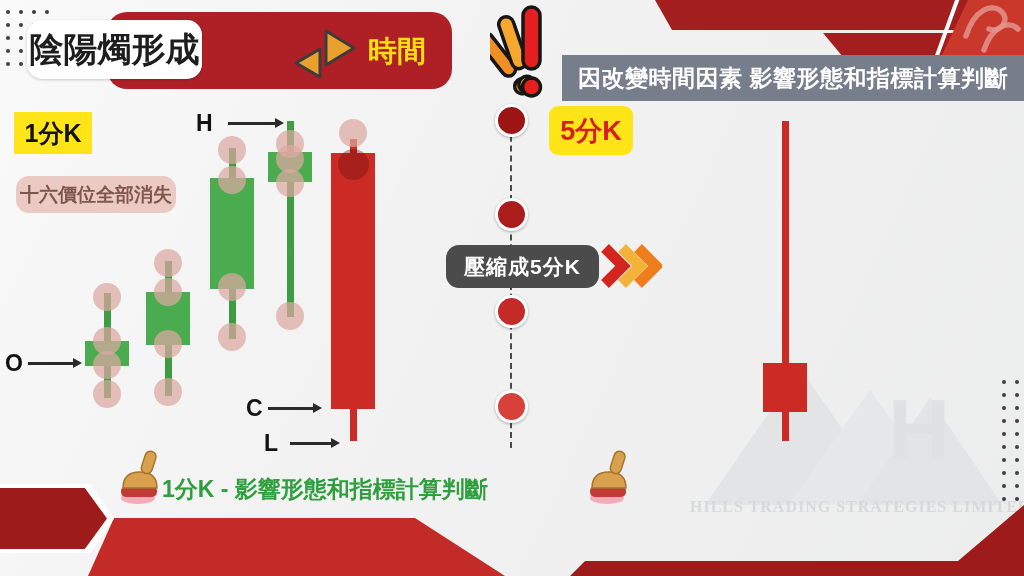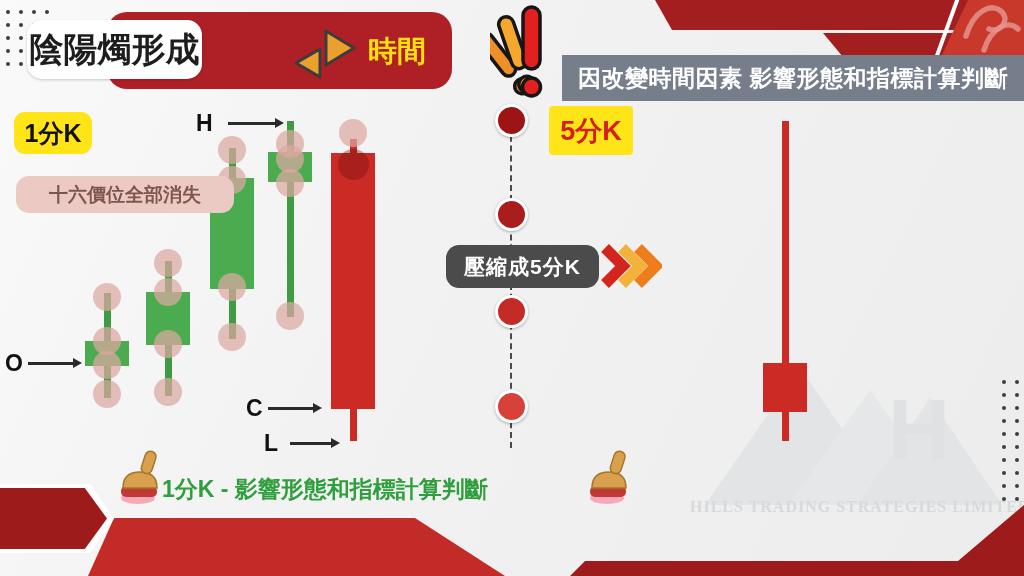--- a/index.html
+++ b/index.html
@@ -31,24 +31,24 @@
                clip-path:polygon(0 0,80% 0,100% 50%,80% 100%,0 100%);z-index:10;}
   .bl-pent{left:-4px;top:488px;width:111px;height:61px;background:#9e1b1b;
            clip-path:polygon(0 0,80% 0,100% 50%,80% 100%,0 100%);z-index:11;}
   .bb-band{left:88px;top:518px;width:420px;height:58px;background:#c22b27;
            clip-path:polygon(26px 0,327px 0,417px 100%,0 100%);z-index:9;}
   .br-band{left:565px;top:505px;width:459px;height:71px;background:#9e1b1b;
            clip-path:polygon(20px 56px,393px 56px,459px 0,459px 71px,5px 71px);z-index:9;}
   .dots{position:absolute;display:grid;z-index:4;}
   .dots i{width:4px;height:4px;border-radius:50%;background:#3e3e3e;display:block;}
   
-  .tag{border-radius:11px;display:flex;align-items:center;justify-content:center;font-weight:bold;z-index:30;}
+  .tag{border-radius:0;display:flex;align-items:center;justify-content:center;font-weight:bold;z-index:30;}
   .tag-1min{left:14px;top:112px;width:78px;height:42px;background:#ffe417;font-size:25px;color:#111;}
-  .tag-5min{left:549px;top:106px;width:84px;height:49px;background:#ffe417;font-size:27px;color:#d62020;border-radius:4px;}
-  .note-pill{left:16px;top:176px;width:218px;height:37px;background:#ebcac4;border-radius:13px;z-index:30;
+  .tag-5min{left:549px;top:106px;width:84px;height:49px;background:#ffe417;font-size:27px;color:#d62020;border-radius:9px;}
+  .note-pill{left:16px;top:176px;width:160px;height:37px;background:#ebcac4;border-radius:13px;z-index:30;
              display:flex;align-items:center;justify-content:center;font-size:19px;font-weight:bold;color:#7f564d;white-space:nowrap;}
   
   #candle-layer{left:0;top:0;width:1024px;height:576px;z-index:20;pointer-events:none;}
   .wick{position:absolute;}
   .body{position:absolute;}
   .pmark{position:absolute;width:28px;height:28px;border-radius:50%;background:rgba(221,167,161,0.72);}
   .dmark{position:absolute;width:31px;height:31px;border-radius:50%;background:rgba(110,15,15,0.38);}
   
   .ohcl{position:absolute;font-size:23px;font-weight:bold;color:#111;z-index:31;}
   .arrow{position:absolute;height:2.5px;background:#2a2a2a;z-index:31;}

